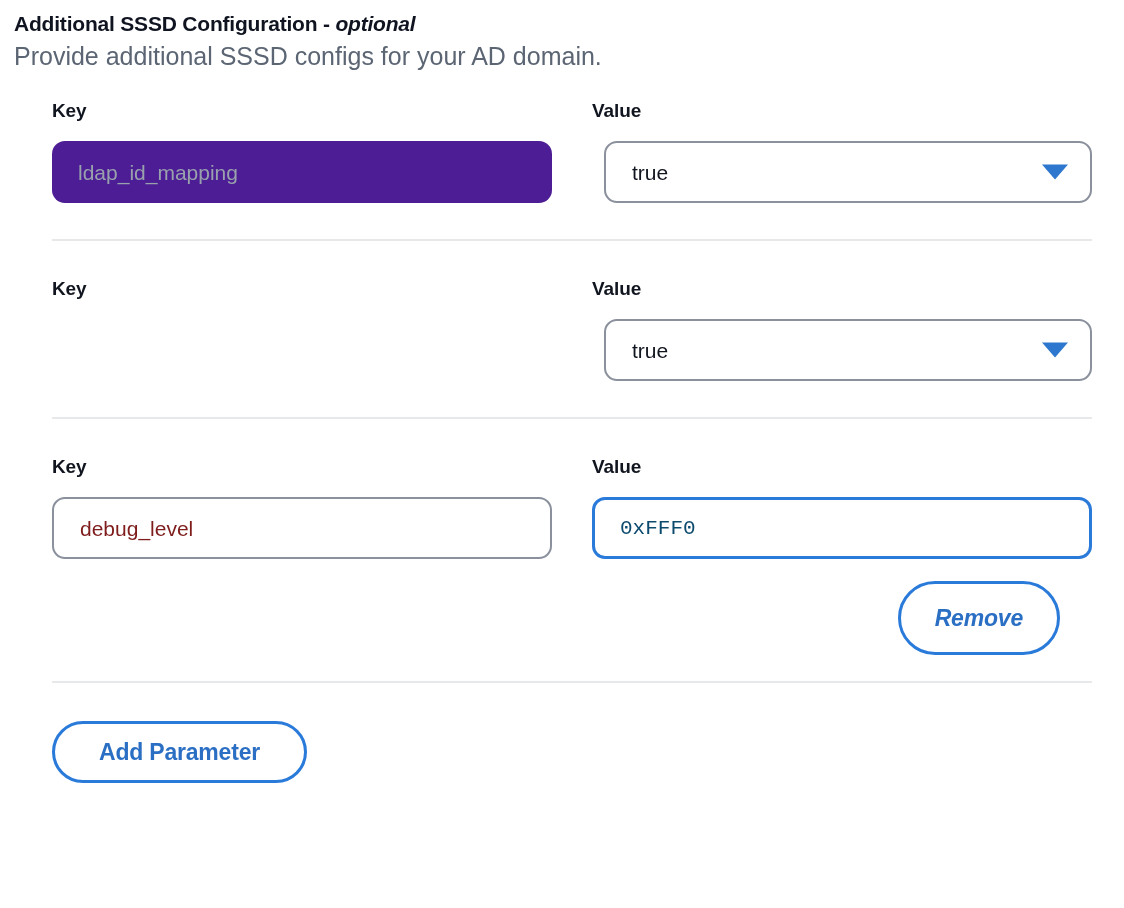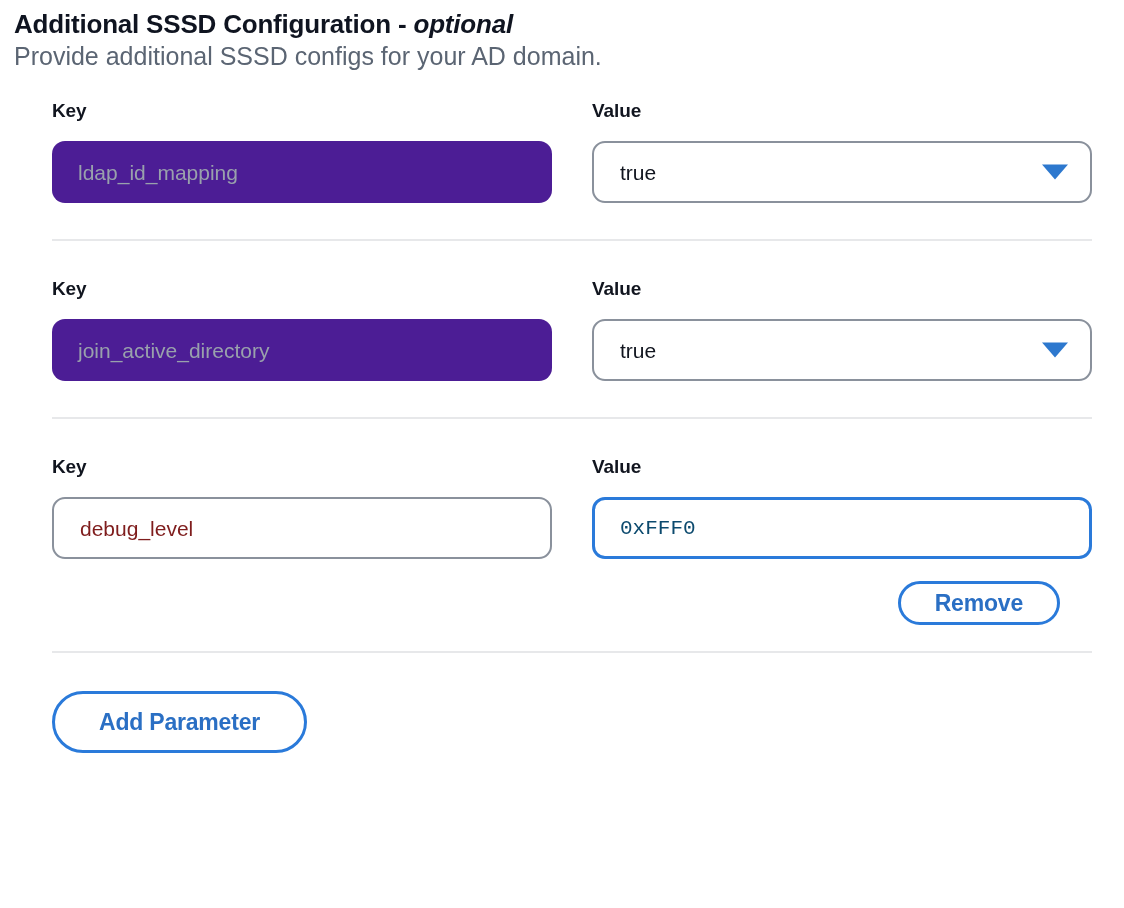--- a/index.html
+++ b/index.html
@@ -23,21 +23,21 @@
     height: 908px;
     box-sizing: border-box;
     padding: 0;
   }
 
   
   .header {
     padding: 10px 0 0 14px;
   }
   .section-title {
-    font-size: 26px;
+    font-size: 21px;
     font-weight: 700;
     letter-spacing: -0.2px;
     color: #0f1420;
     line-height: 28px;
     margin: 0;
     white-space: nowrap;
   }
   .section-title .optional {
     font-style: italic;
     font-weight: 700;
@@ -110,20 +110,21 @@
     padding: 0 25px;
     color: #0c4a6e;
     font-family: Liberation Mono, monospace;
   }
 
   .control.select {
     border: 2px solid #8a919c;
     color: #11151f;
     padding-right: 58px;
     cursor: pointer;
+    margin-left: 12px;
   }
 
   .caret {
     position: absolute;
     right: 22px;
     top: 50%;
     transform: translateY(-50%);
     width: 0;
     height: 0;
     border-left: 13px solid transparent;
@@ -155,22 +156,23 @@
     border-radius: 999px;
     color: #2a6fc4;
     font-family: "Liberation Sans", "DejaVu Sans", sans-serif;
     font-size: 23px;
     font-weight: 700;
     letter-spacing: -0.2px;
     cursor: pointer;
     line-height: 1;
   }
   .btn-remove {
-    height: 44px;
+    height: 74px;
     padding: 0 34px;
+    font-style: italic;
   }
   .btn-add {
     height: 62px;
     padding: 0 44px;
     text-align: center;
   }
 
   .footer-actions {
     padding-left: 52px;
     display: flex;
@@ -202,21 +204,20 @@
       </div>
     </div>
 
     <div class="row-gap-after"></div>
     <hr class="divider">
     <div class="row-gap-before"></div>
 
     <div class="param-row">
       <div class="field-col key-col">
         <div class="field-label">Key</div>
-        <div class="control disabled">join_active_directory</div>
       </div>
       <div class="field-col value-col">
         <div class="field-label">Value</div>
         <div class="control select">
           <span>true</span>
           <span class="caret"></span>
         </div>
       </div>
     </div>
 

